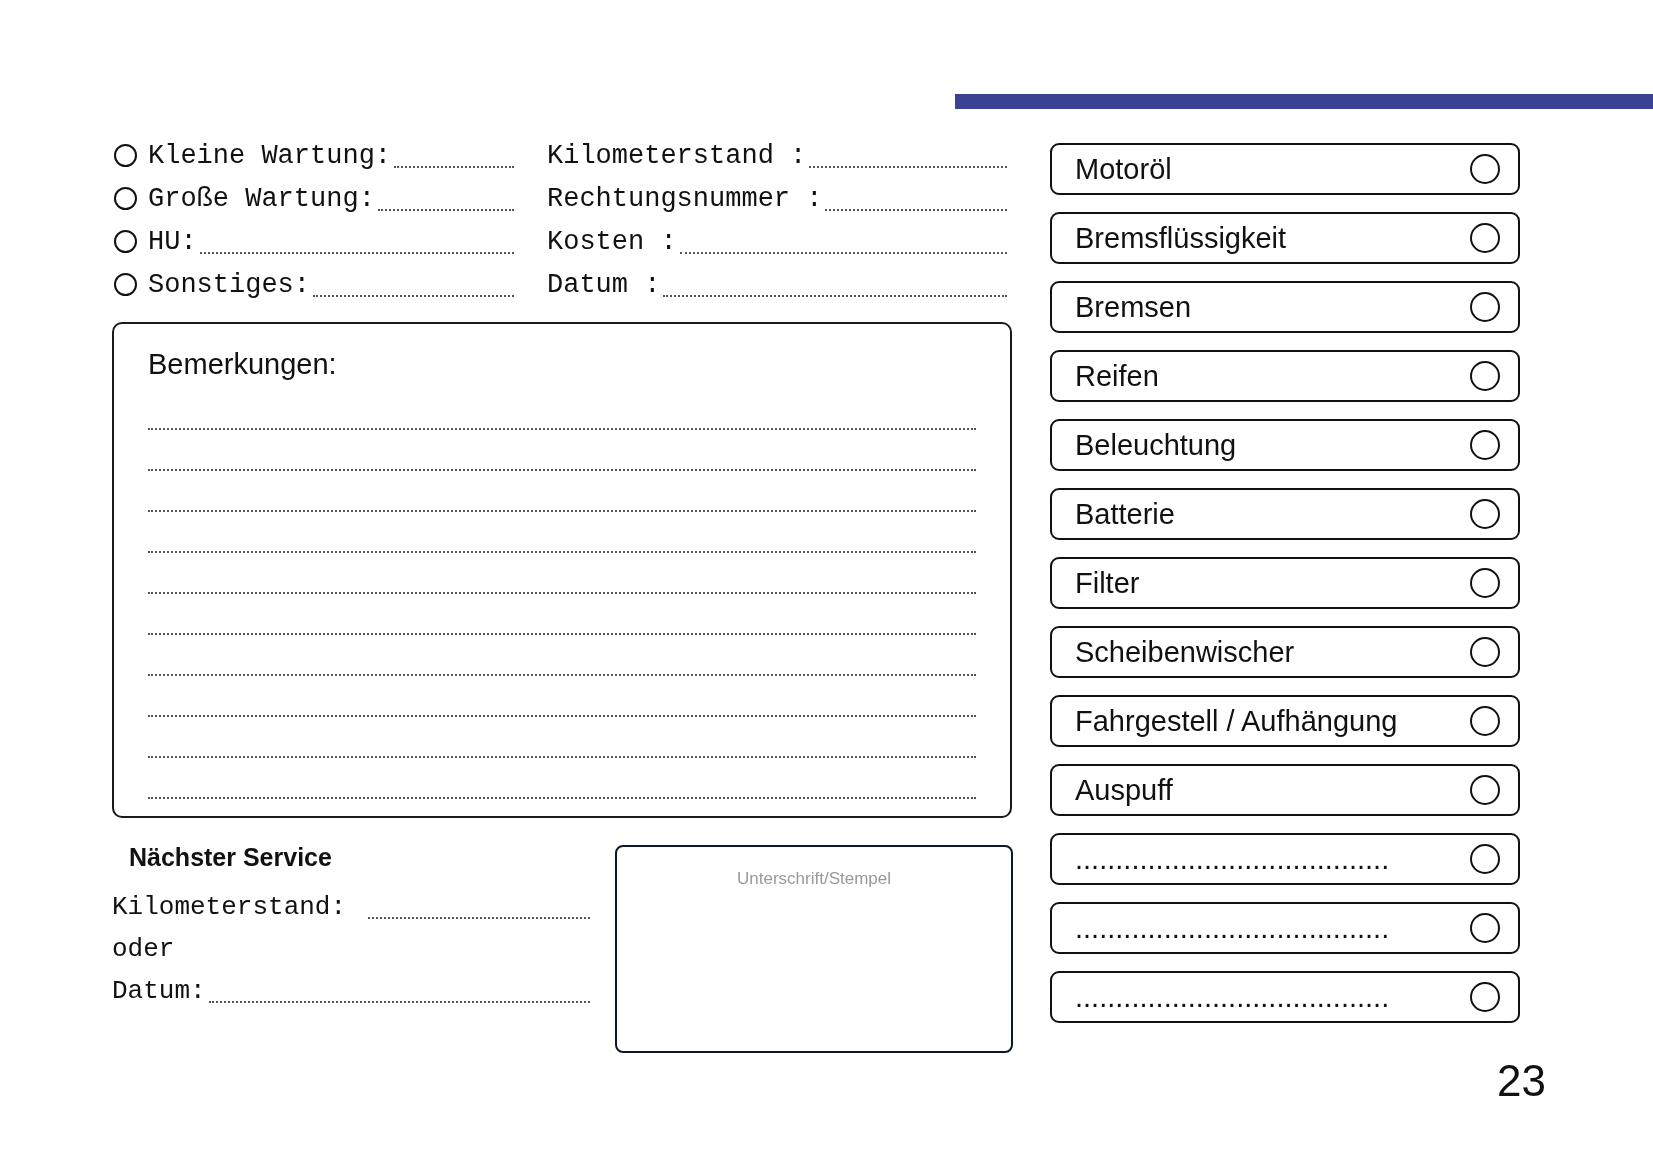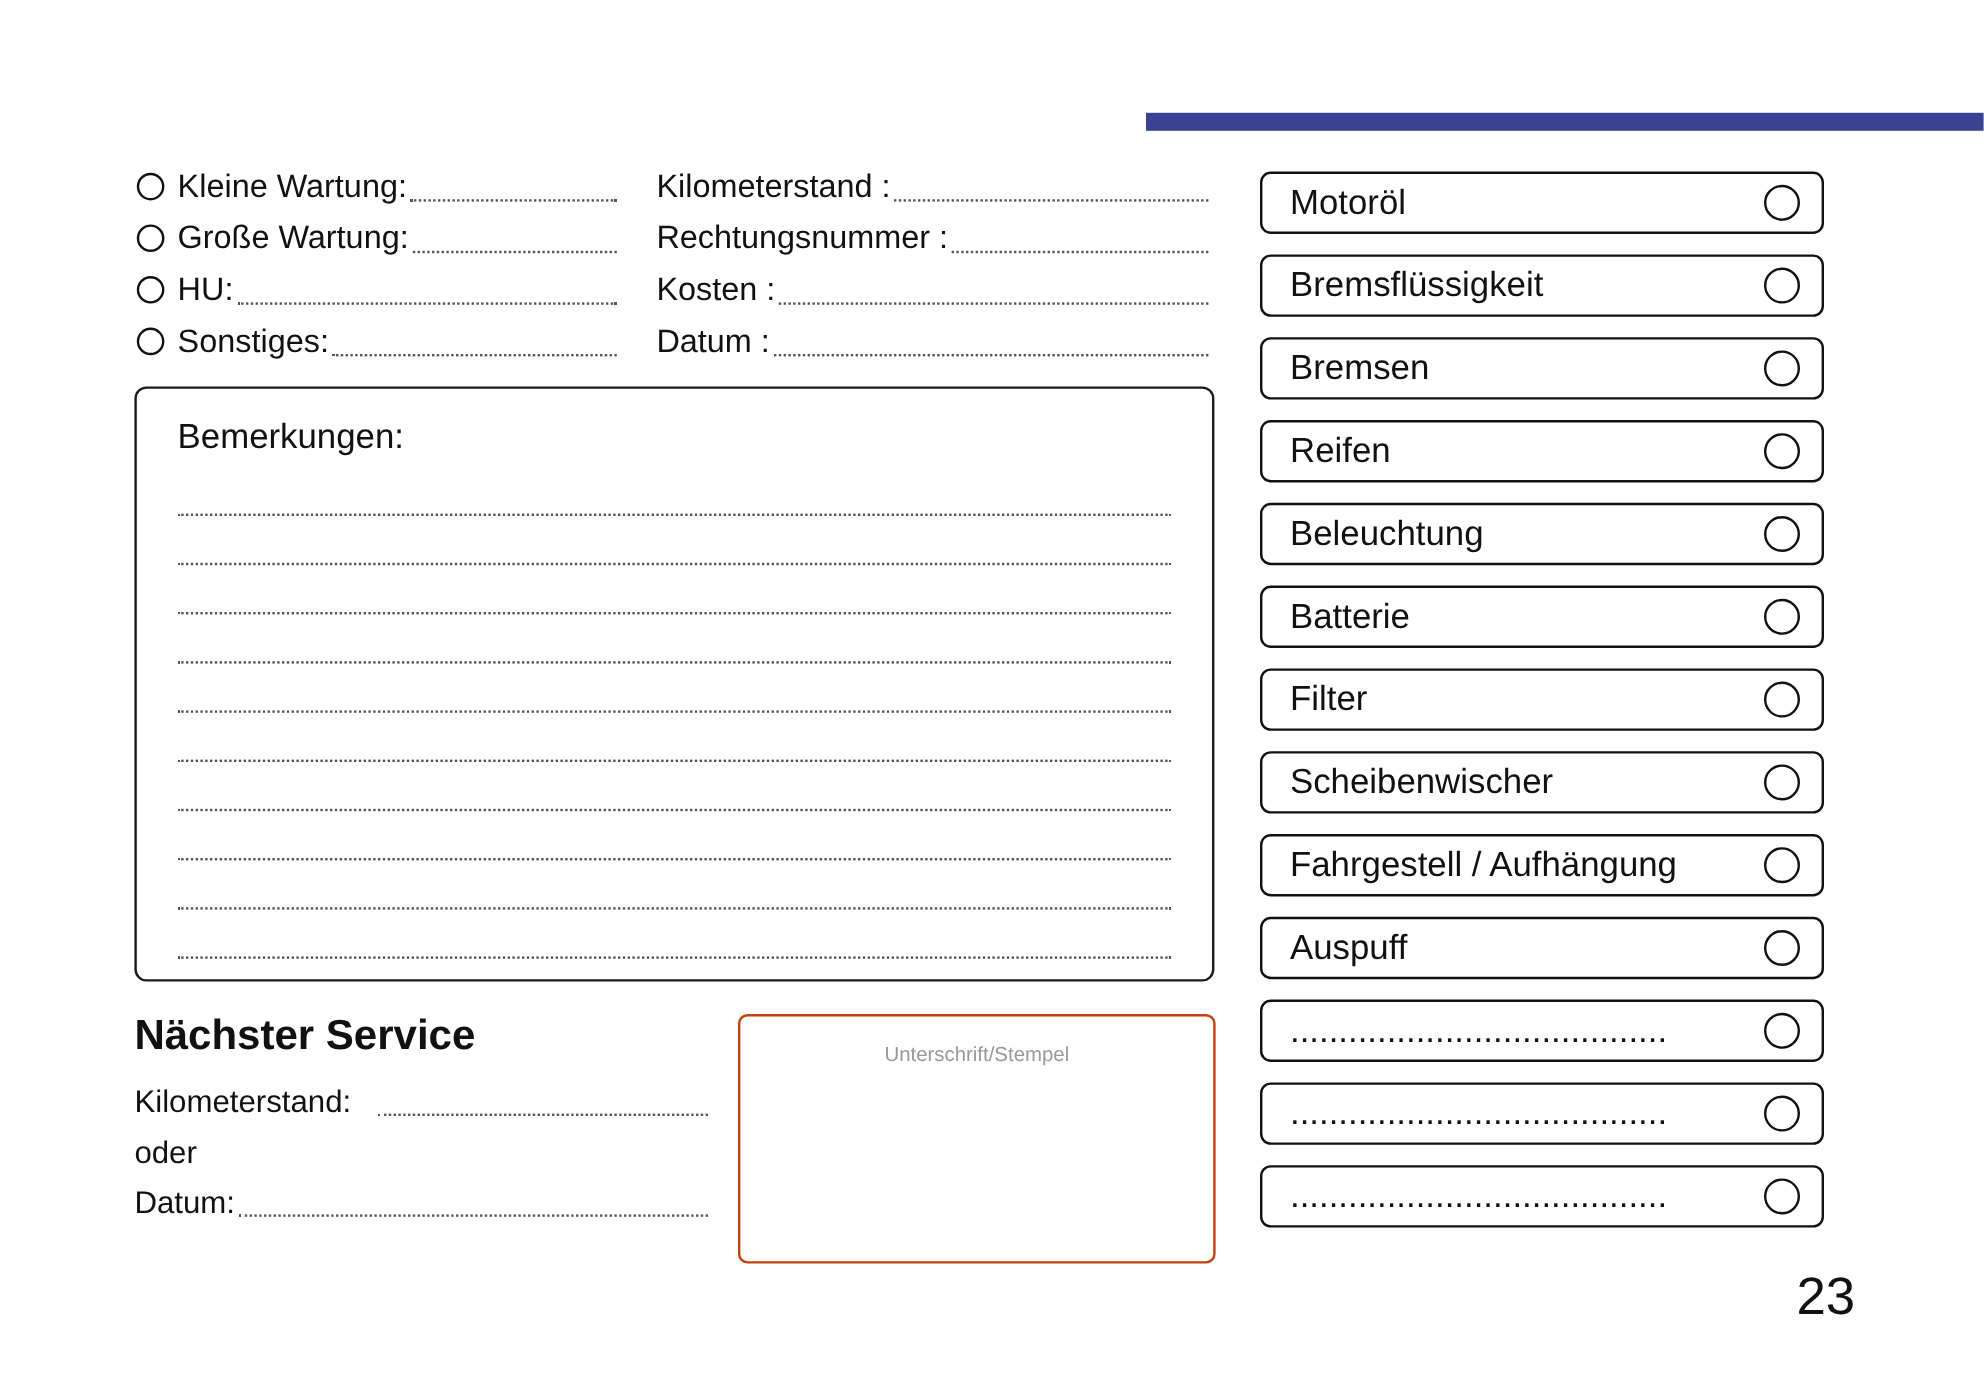--- a/index.html
+++ b/index.html
@@ -43,21 +43,21 @@
   }
   .radio {
     width: 23px;
     height: 23px;
     border: 2.5px solid #111;
     border-radius: 50%;
     margin-right: 11px;
     flex: none;
     background: #fff;
   }
-  .lbl { white-space: nowrap; }
+  .lbl { white-space: nowrap; font-family: Liberation Mono, monospace; }
   .fill {
     flex: 1;
     height: 24px;
     border-bottom: 2px dotted #555;
     margin-left: 3px;
     min-width: 30px;
   }
 
   
   .remarks-box {
@@ -78,37 +78,37 @@
     border-bottom: 2px dotted #555;
   }
 
   
   .next-service {
     position: absolute;
     left: 112px;
     top: 843px;
     width: 478px;
   }
-  .ns-title { font-size: 35px; font-weight: bold; }
+  .ns-title { font-size: 25px; font-weight: bold; margin-left: 17px; }
   .ns-row {
     display: flex;
     align-items: center;
     height: 42px;
     font-size: 26px;
   }
   .ns-row.first { margin-top: 14px; gap: 19px; }
 
   
   .signature-box {
     position: absolute;
     left: 615px;
     top: 845px;
     width: 398px;
     height: 208px;
-    border: 2px solid #c2410c;
+    border: 2px solid #0f172a;
     border-radius: 8px;
     background: #fff;
     text-align: center;
     padding-top: 22px;
   }
   .signature-label {
     font-size: 17px;
     color: #999;
   }
 

